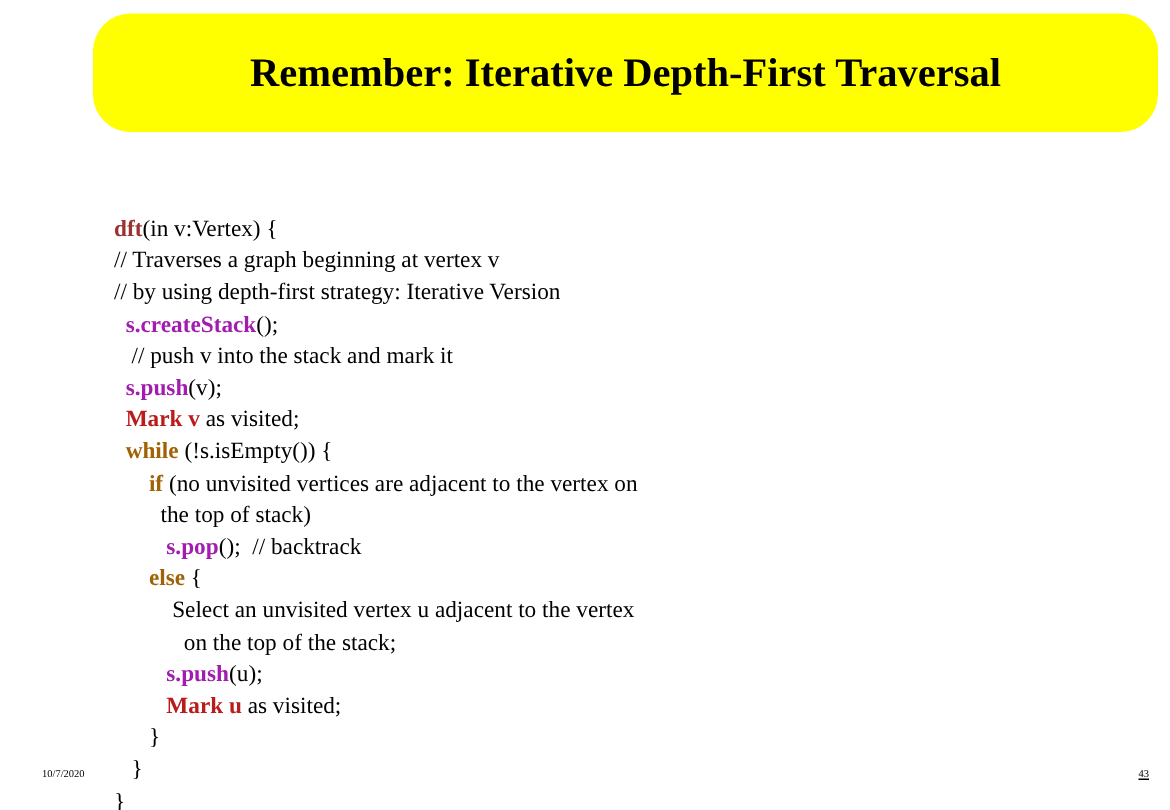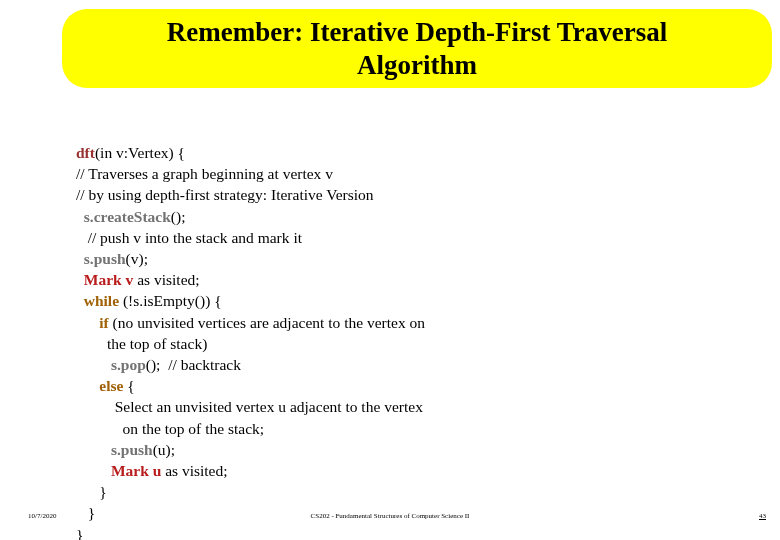--- a/index.html
+++ b/index.html
@@ -50,21 +50,21 @@
     line-height: 21.2px;
     color: #000000;
     white-space: pre;
     margin-top: 45px;
   }
   .code-line {
     white-space: pre;
     min-height: 21.2px;
   }
   .tok-fn      { color: #993333; font-weight: bold; }
-  .tok-method  { color: #737373; font-weight: bold; }
+  .tok-method  { color: #a21caf; font-weight: bold; }
   .tok-mark    { color: #b91c1c; font-weight: bold; }
   .tok-kw      { color: #a16207; font-weight: bold; }
   .tok-plain   { color: #000000; font-weight: normal; }
 
   
   #footer {
     position: absolute;
     left: 0;
     top: 508px;
     width: 684px;
@@ -81,23 +81,21 @@
   #footer-center { left: 0;     top: 4px; width: 780px; text-align: center; }
   #footer-page   { left: 0;     top: 4px; width: 766px; text-align: right; text-decoration: underline; }
 </style>
 </head>
 <body>
 
 <div id="title-banner">
   <div id="title-text">
     <span>Remember: Iterative Depth-First Traversal</span>
     <br>
-    <span>Algorithm</span>
   </div>
 </div>
 
 <div id="code-block"><div class="code-line"><span class="tok-fn">dft</span><span class="tok-plain">(in v:Vertex) {</span></div><div class="code-line"><span class="tok-plain">// Traverses a graph beginning at vertex v</span></div><div class="code-line"><span class="tok-plain">// by using depth-first strategy: Iterative Version</span></div><div class="code-line"><span>  </span><span class="tok-method">s.createStack</span><span class="tok-plain">();</span></div><div class="code-line"><span>   </span><span class="tok-plain">// push v into the stack and mark it</span></div><div class="code-line"><span>  </span><span class="tok-method">s.push</span><span class="tok-plain">(v);</span></div><div class="code-line"><span>  </span><span class="tok-mark">Mark v</span><span class="tok-plain"> as visited;</span></div><div class="code-line"><span>  </span><span class="tok-kw">while</span><span class="tok-plain"> (!s.isEmpty()) {</span></div><div class="code-line"><span>      </span><span class="tok-kw">if</span><span class="tok-plain"> (no unvisited vertices are adjacent to the vertex on</span></div><div class="code-line"><span>        </span><span class="tok-plain">the top of stack)</span></div><div class="code-line"><span>         </span><span class="tok-method">s.pop</span><span class="tok-plain">();  // backtrack</span></div><div class="code-line"><span>      </span><span class="tok-kw">else</span><span class="tok-plain"> {</span></div><div class="code-line"><span>          </span><span class="tok-plain">Select an unvisited vertex u adjacent to the vertex</span></div><div class="code-line"><span>            </span><span class="tok-plain">on the top of the stack;</span></div><div class="code-line"><span>         </span><span class="tok-method">s.push</span><span class="tok-plain">(u);</span></div><div class="code-line"><span>         </span><span class="tok-mark">Mark u</span><span class="tok-plain"> as visited;</span></div><div class="code-line"><span>      </span><span class="tok-plain">}</span></div><div class="code-line"><span>   </span><span class="tok-plain">}</span></div><div class="code-line"><span class="tok-plain">}</span></div></div>
 
 <div id="footer">
   <div class="footer-text" id="footer-date">10/7/2020</div>
-  <div class="footer-text" id="footer-center">CS202 - Fundamental Structures of Computer Science II</div>
   <div class="footer-text" id="footer-page">43</div>
 </div>
 
 </body></html>

